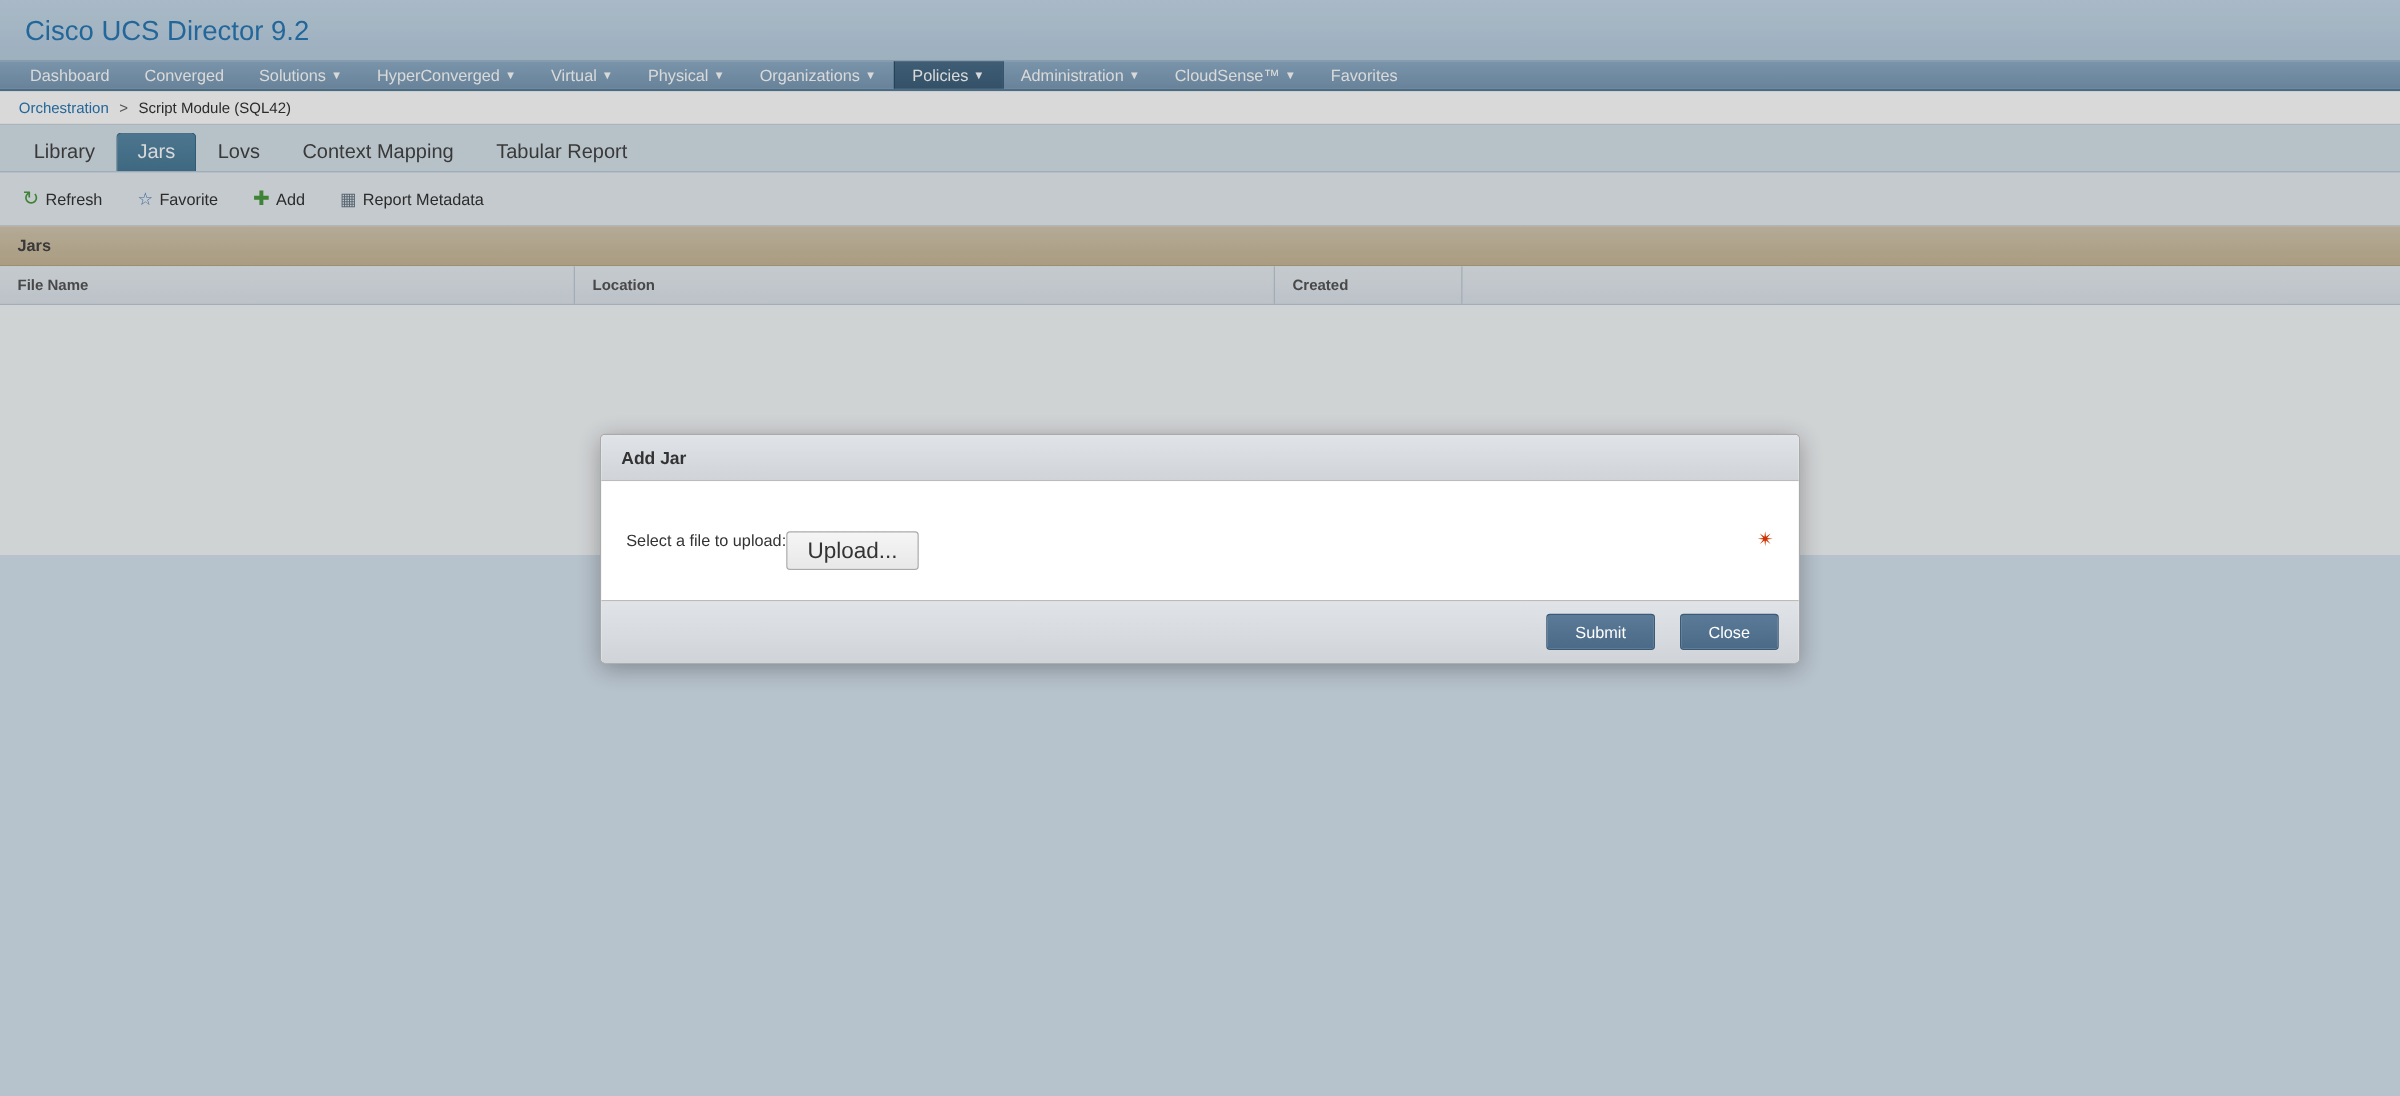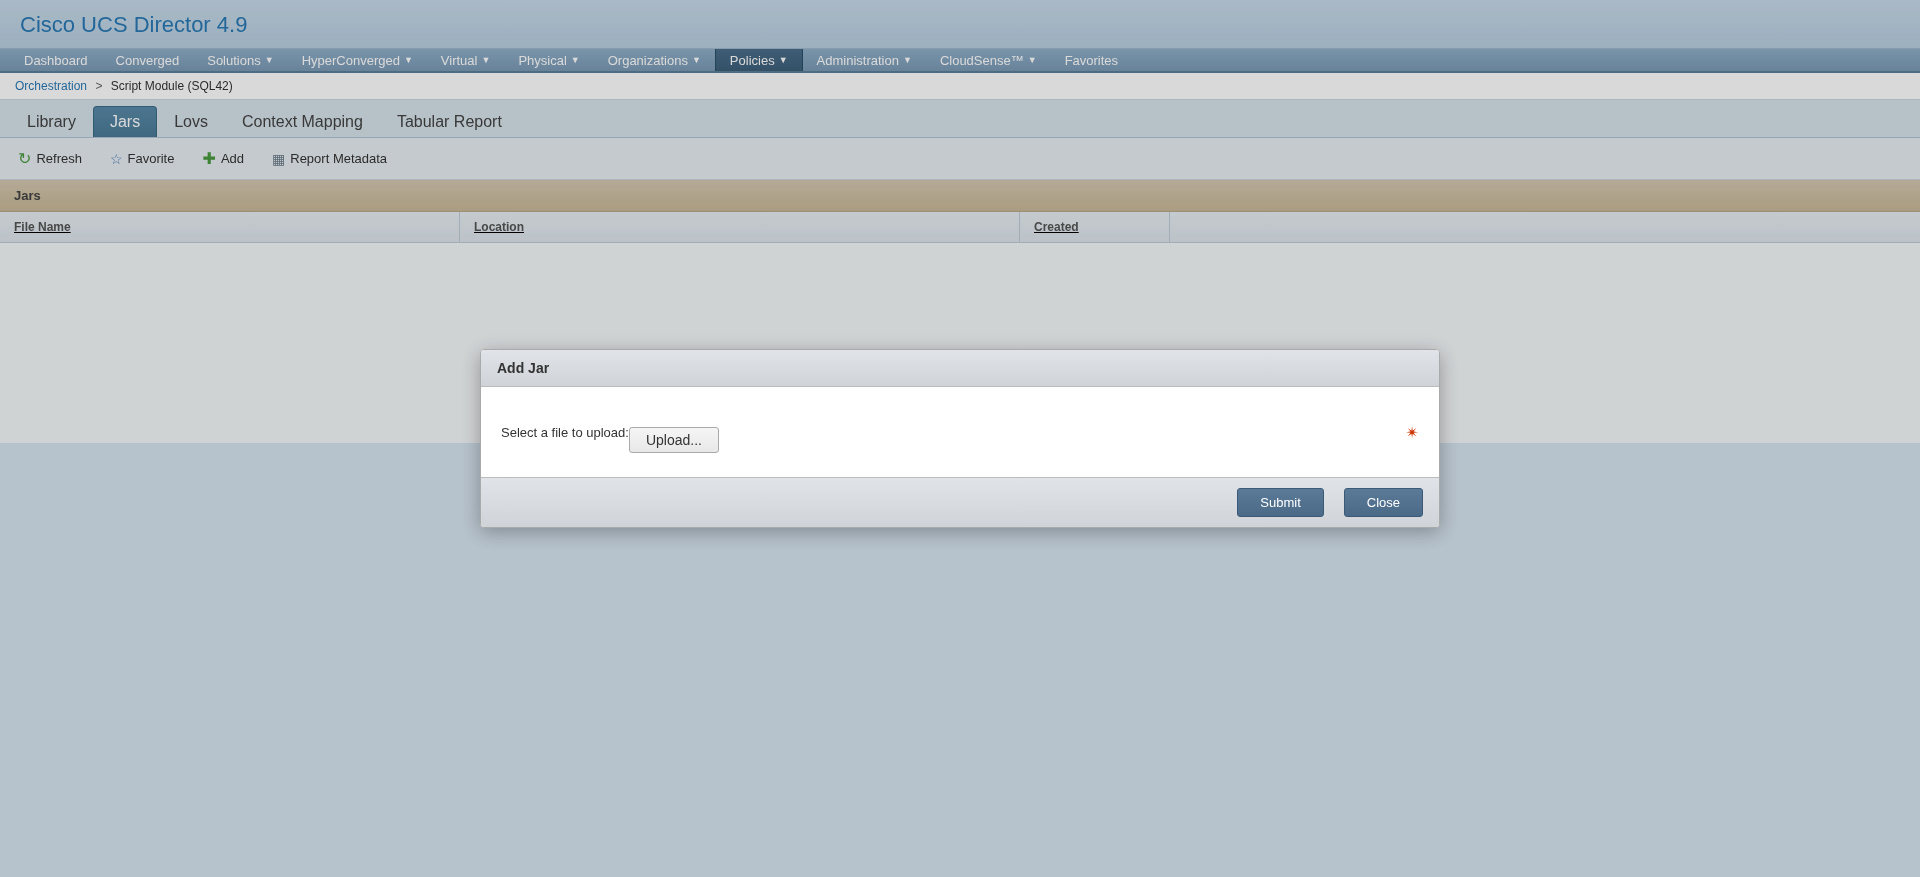--- a/index.html
+++ b/index.html
@@ -121,21 +121,20 @@
       padding: 8px 14px;
       font-size: 13px;
       font-weight: bold;
       color: #444;
       border-bottom: 1px solid #b8a888;
     }
     .table-header-row {
       display: flex;
       background: linear-gradient(to bottom, #e8eef2, #dde5ec);
       border-bottom: 1px solid #c0ccd8;
-      text-decoration: underline;
     }
     .table-col {
       padding: 8px 14px;
       color: #555;
       font-size: 12px;
       font-weight: bold;
     }
     .col-filename { flex: 0 0 460px; border-right: 1px solid #c0ccd8; }
     .col-location { flex: 0 0 560px; border-right: 1px solid #c0ccd8; }
     .col-created { flex: 0 0 150px; border-right: 1px solid #c0ccd8; }
@@ -181,21 +180,21 @@
     .modal-label {
       font-size: 13px;
       color: #333;
     }
     .modal-upload-btn {
       padding: 4px 16px;
       background: linear-gradient(to bottom, #f5f5f5, #e8e8e8);
       border: 1px solid #aaa;
       border-radius: 3px;
       cursor: pointer;
-      font-size: 14px;
+      font-size: 18px;
       color: #333;
       margin-top: 16px;
     }
     .modal-required-star {
       color: #cc3300;
       font-size: 16px;
       margin-left: auto;
     }
     .modal-footer {
       background: linear-gradient(to bottom, #e0e4e8, #d0d4d8);
@@ -217,21 +216,21 @@
 
     .main-content {
       display: flex;
       flex-direction: column;
     }
   </style>
 </head>
 <body>
 
 <div class="app-header">
-  <span class="app-title">Cisco UCS Director 4.9</span>
+  <span class="app-title">Cisco UCS Director 9.2</span>
 </div>
 
 <div class="nav-bar">
   <div class="nav-item">
     <span>Dashboard</span>
   </div>
   <div class="nav-item">
     <span>Converged</span>
   </div>
   <div class="nav-item">

